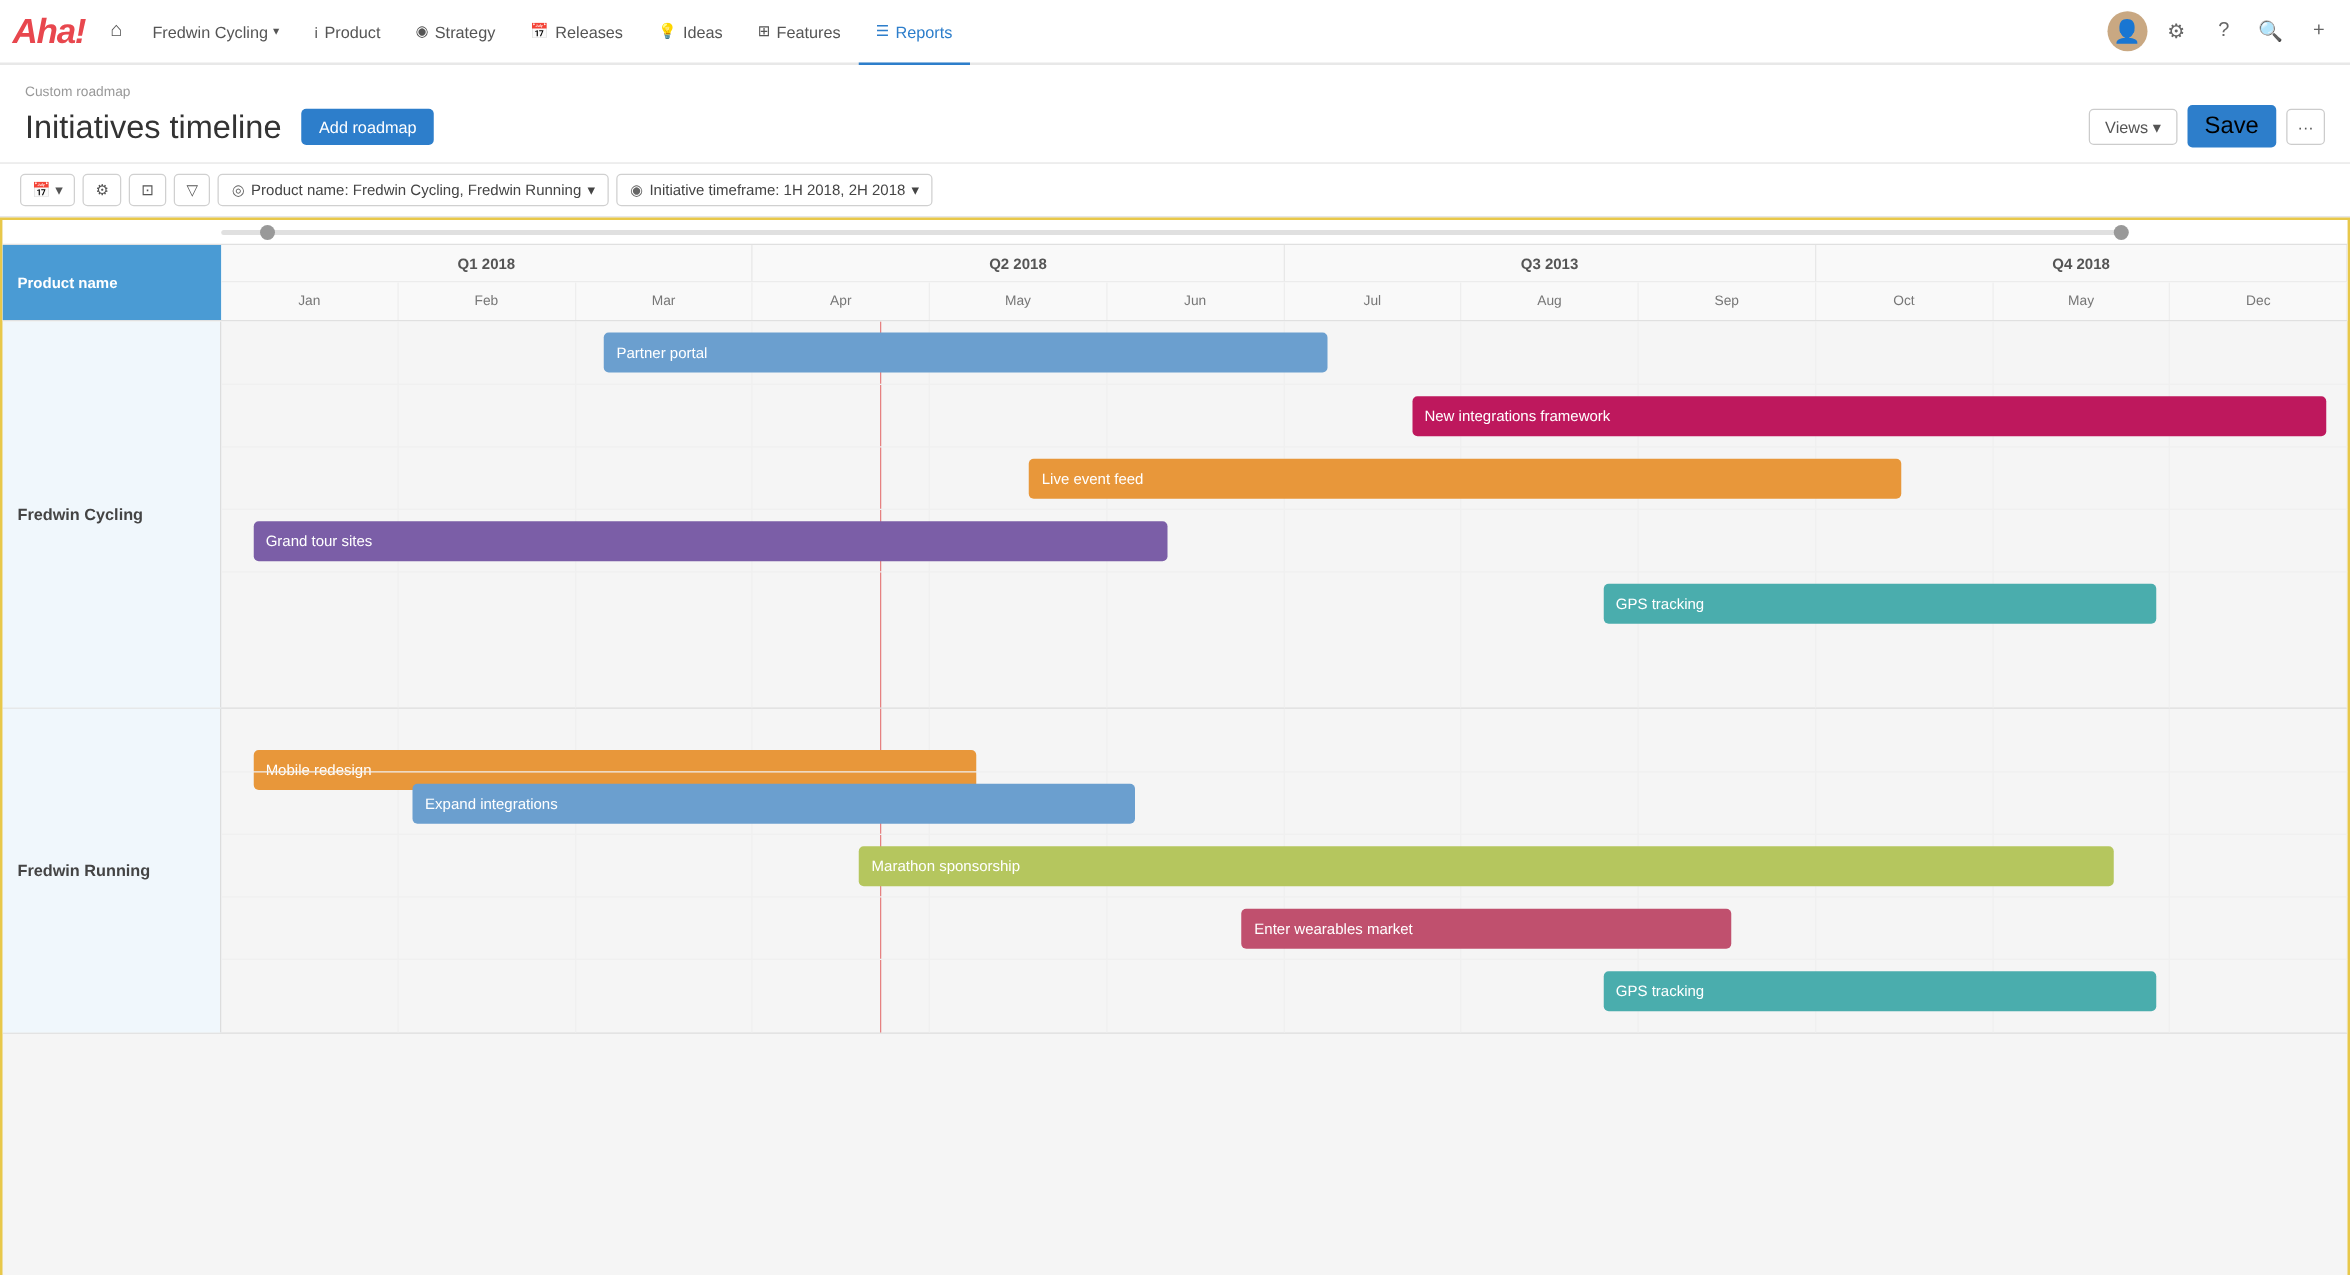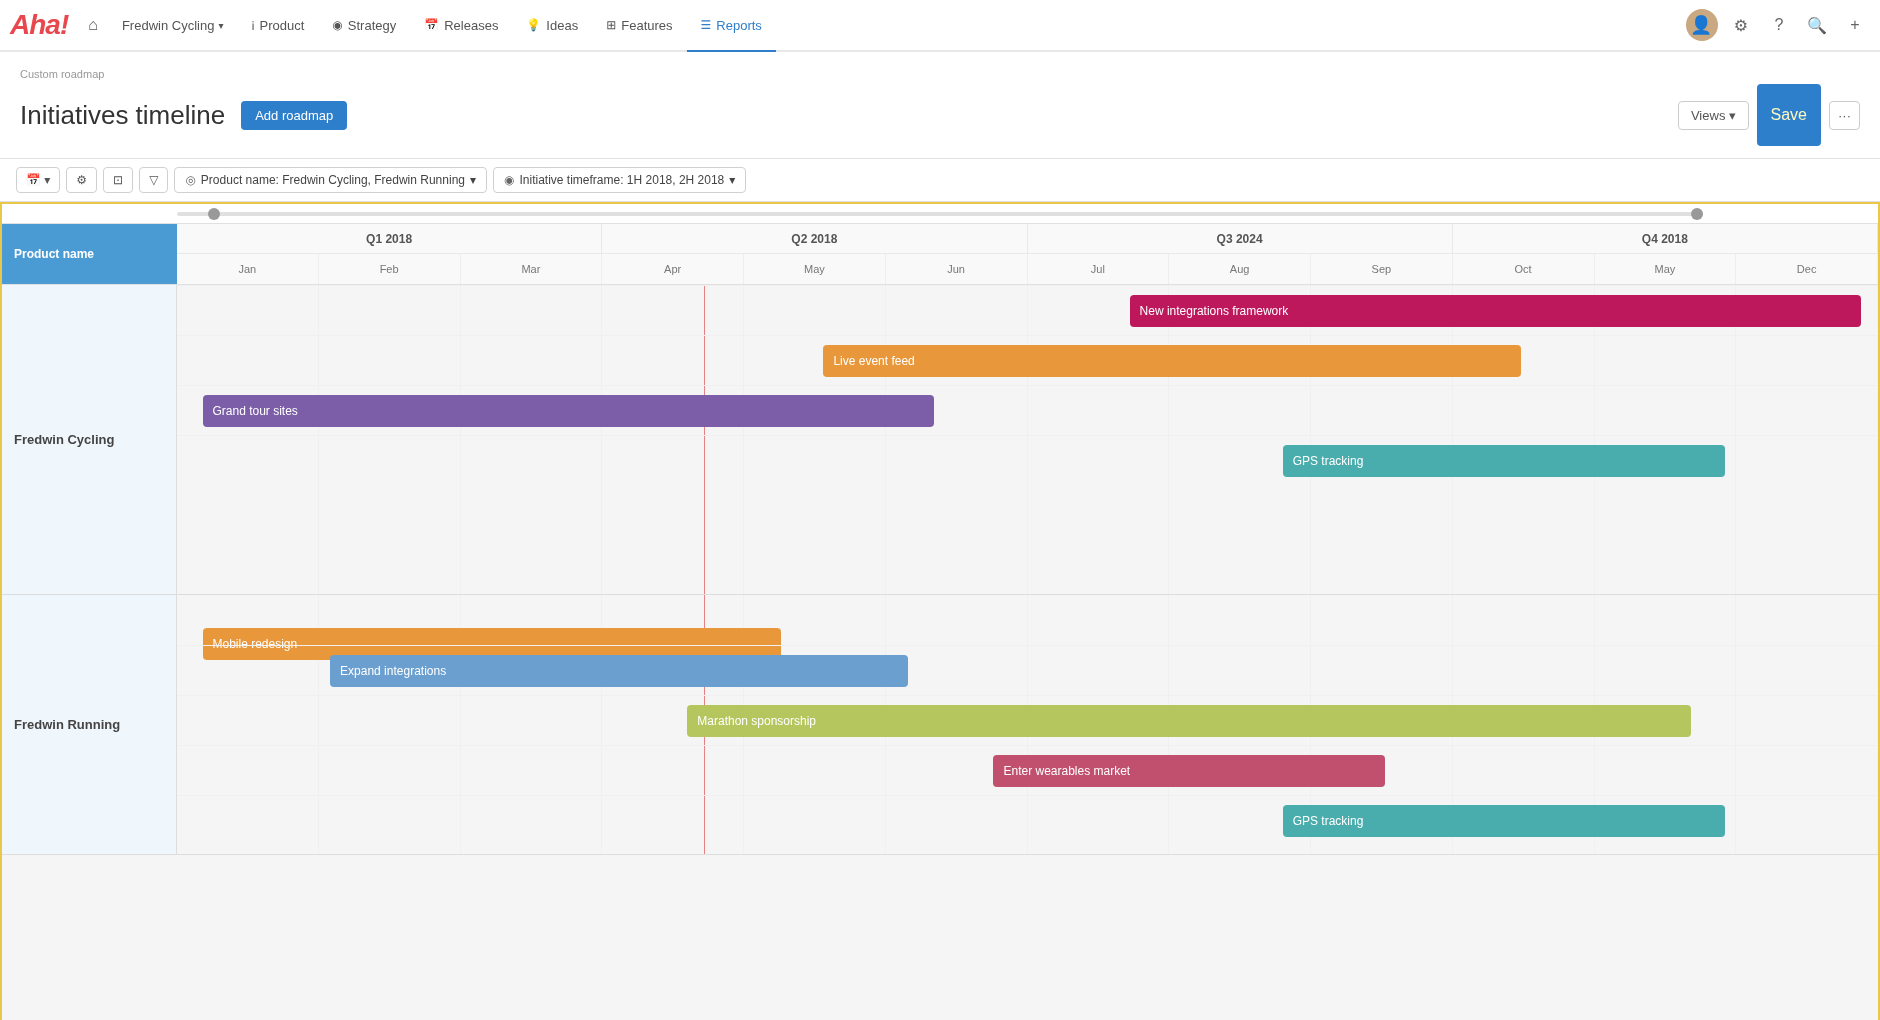--- a/index.html
+++ b/index.html
@@ -34,22 +34,22 @@
     .btn-add-roadmap {
       background: #2d7ecb; color: #fff; border: none; border-radius: 4px;
       padding: 7px 14px; font-size: 13px; cursor: pointer; font-weight: 500;
     }
     .page-actions { margin-left: auto; display: flex; align-items: center; gap: 8px; }
     .btn-views {
       background: #fff; border: 1px solid #ccc; border-radius: 4px;
       padding: 6px 12px; font-size: 13px; cursor: pointer; color: #555;
     }
     .btn-save {
-      background: #2d7ecb; color: #fef9c3; border: none; border-radius: 4px;
-      padding: 22px 14px; font-size: 16px; cursor: pointer; font-weight: 500;
+      background: #2d7ecb; color: #000000; border: none; border-radius: 4px;
+      padding: 6px 14px; font-size: 19px; cursor: pointer; font-weight: 500;
     }
     .btn-more {
       background: #fff; border: 1px solid #ccc; border-radius: 4px;
       padding: 6px 8px; font-size: 13px; cursor: pointer; color: #555;
     }
 
     
     .toolbar {
       display: flex; align-items: center; gap: 6px;
       background: #fff; padding: 8px 16px; border-bottom: 1px solid #e0e0e0;
@@ -243,21 +243,21 @@
       <div class="slider-handle-right"></div>
     </div>
   </div>
 
   <div class="timeline-header">
     <div class="row-label-header">Product name</div>
     <div class="timeline-quarters">
       <div class="quarters-row">
         <div class="quarter-cell">Q1 2018</div>
         <div class="quarter-cell">Q2 2018</div>
-        <div class="quarter-cell">Q3 2024</div>
+        <div class="quarter-cell">Q3 2013</div>
         <div class="quarter-cell">Q4 2018</div>
       </div>
       <div class="months-row">
         <div class="month-cell">Jan</div>
         <div class="month-cell">Feb</div>
         <div class="month-cell">Mar</div>
         <div class="month-cell">Apr</div>
         <div class="month-cell">May</div>
         <div class="month-cell">Jun</div>
         <div class="month-cell">Jul</div>
@@ -286,20 +286,23 @@
           <div class="grid-col"></div>
             <div class="grid-col"></div>
           <div class="grid-col"></div>
             <div class="grid-col"></div>
           <div class="grid-col"></div>
             <div class="grid-col"></div>
         </div>
 
         <div class="today-line"></div>
 
+        <div class="gantt-bar-row" style="height:50px; position:relative;">
+          <div class="bar bar-blue" style="left:18%; width:34%;">Partner portal</div>
+        </div>
 
         <div class="gantt-bar-row" style="height:50px; position:relative; border-top: 1px solid #f0f0f0;">
           <div class="bar bar-green" style="left:56%; width:43%;">New integrations framework</div>
         </div>
 
         <div class="gantt-bar-row" style="height:50px; position:relative; border-top: 1px solid #f0f0f0;">
           <div class="bar bar-orange" style="left:38%; width:41%;">Live event feed</div>
         </div>
 
         <div class="gantt-bar-row" style="height:50px; position:relative; border-top: 1px solid #f0f0f0;">

